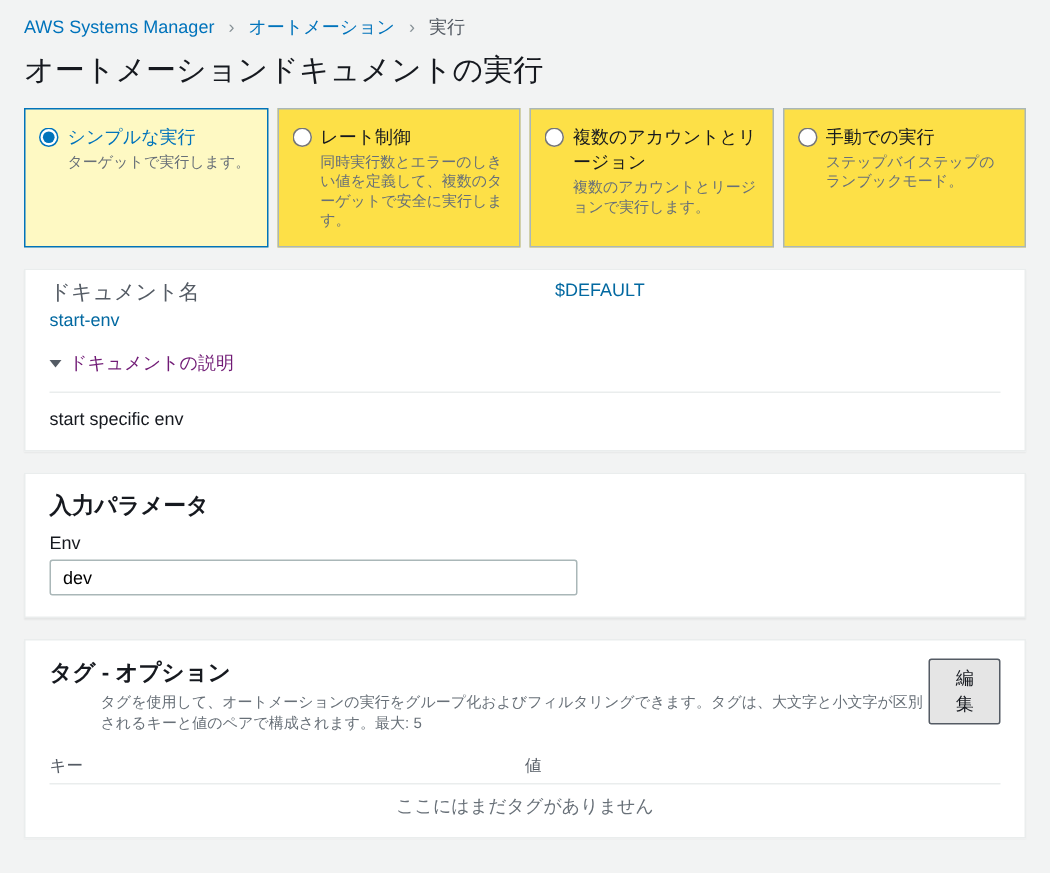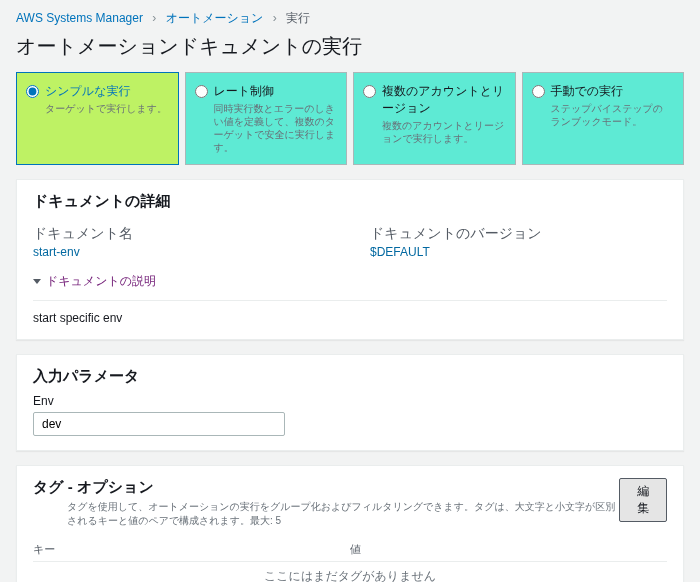--- a/index.html
+++ b/index.html
@@ -2,39 +2,39 @@
 <html><head>
 <meta charset="utf-8">
 <style>
 * { box-sizing: border-box; margin: 0; padding: 0; }
 body { font-family: "Amazon Ember", "Helvetica Neue", Arial, sans-serif; font-size: 12px; background: #f2f3f3; color: #16191f; width: 700px; }
 .breadcrumb { padding: 10px 16px 6px; font-size: 12px; color: #545b64; }
 .breadcrumb a { color: #0073bb; text-decoration: none; margin-top: 16px; }
 .breadcrumb .sep { margin: 0 6px; color: #879196; }
 .page-title { font-size: 20px; font-weight: 400; padding: 0 16px 12px; color: #16191f; }
 .exec-options { display: flex; gap: 6px; padding: 0 16px 14px; }
-.opt-card { flex: 1; border: 1px solid #aab7b8; background: #5eead4; padding: 10px 10px 10px 28px; position: relative; border-radius: 0; min-height: 58px; }
-.opt-card.selected { border-color: #0073bb; background: #bef264; }
+.opt-card { flex: 1; border: 1px solid #aab7b8; background: #fde047; padding: 10px 10px 10px 28px; position: relative; border-radius: 0; min-height: 58px; }
+.opt-card.selected { border-color: #0073bb; background: #fef9c3; }
 .opt-card input[type=radio] { position: absolute; left: 9px; top: 12px; accent-color: #0073bb; }
 .opt-title { font-size: 12px; color: #16191f; margin-bottom: 2px; }
 .opt-card.selected .opt-title { color: #0073bb; }
 .opt-desc { font-size: 10px; color: #687078; line-height: 1.3; }
 .panel { background: #fff; margin: 0 16px 14px; border: 1px solid #eaeded; box-shadow: 0 1px 1px rgba(0,0,0,0.05); }
 .panel-header { padding: 12px 16px 8px; font-size: 15px; font-weight: 700; color: #16191f; }
 .panel-body { padding: 0 16px 14px; }
 .kv-row { display: flex; gap: 40px; margin-top: 6px; }
 .kv { flex: 1; }
 .kv-label { font-size: 14px; color: #545b64; margin-bottom: 2px; }
 .kv-value { font-size: 12px; color: #0369a1; }
 .expander { margin-top: 14px; font-size: 12px; color: #701a75; cursor: pointer; }
 .expander .tri { display: inline-block; width: 0; height: 0; border-top: 5px solid #545b64; border-left: 4px solid transparent; border-right: 4px solid transparent; margin-right: 5px; vertical-align: middle; }
 .desc-text { margin-top: 8px; font-size: 12px; color: #16191f; }
 .hr { border: 0; border-top: 1px solid #eaeded; margin: 10px 0; }
 .field-label { font-size: 12px; color: #16191f; margin-bottom: 4px; }
-.text-input { width: 252px; padding: 4px 8px; font-size: 12px; border: 1px solid #aab7b8; border-radius: 2px; }
+.text-input { width: 352px; padding: 4px 8px; font-size: 12px; border: 1px solid #aab7b8; border-radius: 2px; }
 .tags-head { display: flex; justify-content: space-between; align-items: flex-start; padding: 12px 16px 4px; }
 .tags-title { font-size: 15px; font-weight: 700; }
 .tags-sub { font-size: 10px; color: #687078; margin-top: 3px; margin-left: 34px; }
 .btn { background: #e5e5e5; border: 1px solid #545b64; padding: 4px 14px; font-size: 12px; border-radius: 2px; cursor: pointer; color: #16191f; }
 .tag-cols { display: flex; padding: 10px 16px 4px; font-size: 11px; color: #545b64; }
 .tag-col { flex: 1; }
 .tag-empty { text-align: center; padding: 6px 0 12px; font-size: 12px; color: #687078; }
 </style>
 </head>
 <body>
@@ -66,29 +66,27 @@
     <div class="opt-desc">複数のアカウントとリージョンで実行します。</div>
   </label>
   <label class="opt-card">
     <input type="radio" name="exec" style="">
     <div class="opt-title">手動での実行</div>
     <div class="opt-desc">ステップバイステップのランブックモード。</div>
   </label>
 </div>
 
 <div class="panel">
-  <div class="panel-header">ドキュメントの詳細</div>
   <div class="panel-body">
     <div class="kv-row">
       <div class="kv">
         <div class="kv-label">ドキュメント名</div>
         <div class="kv-value">start-env</div>
       </div>
       <div class="kv">
-        <div class="kv-label">ドキュメントのバージョン</div>
         <div class="kv-value">$DEFAULT</div>
       </div>
     </div>
     <div class="expander">
       <span class="tri"></span><span>ドキュメントの説明</span>
     </div>
     <hr class="hr">
     <div class="desc-text">start specific env</div>
   </div>
 </div>

